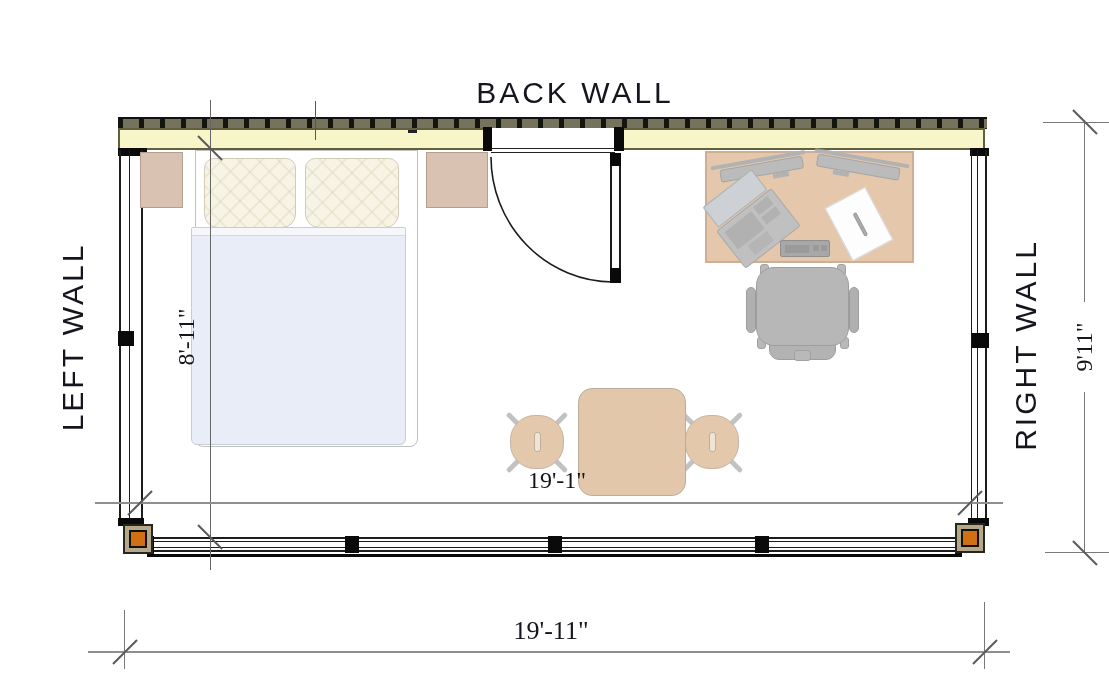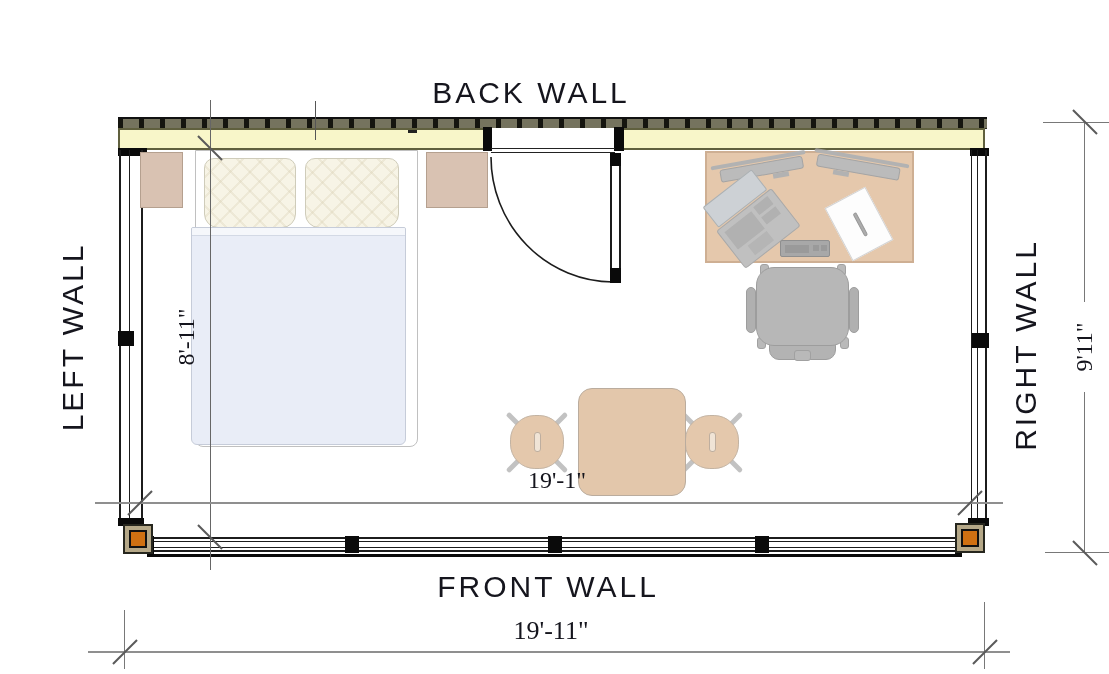--- a/index.html
+++ b/index.html
@@ -189,18 +189,17 @@
   <div class="abs dim-text ctrxy" style="left:551px;top:631px;font-size:26px;">19'-11"</div>
 
   <div class="abs extline" style="left:1043px;top:122px;width:66px;height:1px;"></div>
   <div class="abs extline" style="left:1045px;top:552px;width:64px;height:1px;"></div>
   <div class="abs extline" style="left:1084px;top:122px;width:1px;height:180px;"></div>
   <div class="abs extline" style="left:1084px;top:392px;width:1px;height:161px;"></div>
   <div class="abs tick bw" style="left:1085px;top:122px;"></div>
   <div class="abs tick bw" style="left:1085px;top:553px;"></div>
   <div class="abs dim-text rot" style="left:1084px;top:347px;">9'11"</div>
 
-  <div class="abs wall-label ctr" style="left:531px;top:76px;">BACK WALL</div>
-  <div class="abs wall-label ctr" style="left:548px;top:570px;">FRONT WALL</div>
+  <div class="abs wall-label ctr" style="left:575px;top:76px;">BACK WALL</div>
   <div class="abs wall-label rot" style="left:73px;top:337px;">LEFT WALL</div>
   <div class="abs wall-label rot" style="left:1026px;top:345px;">RIGHT WALL</div>
 
 </div>
 
 </body></html>

